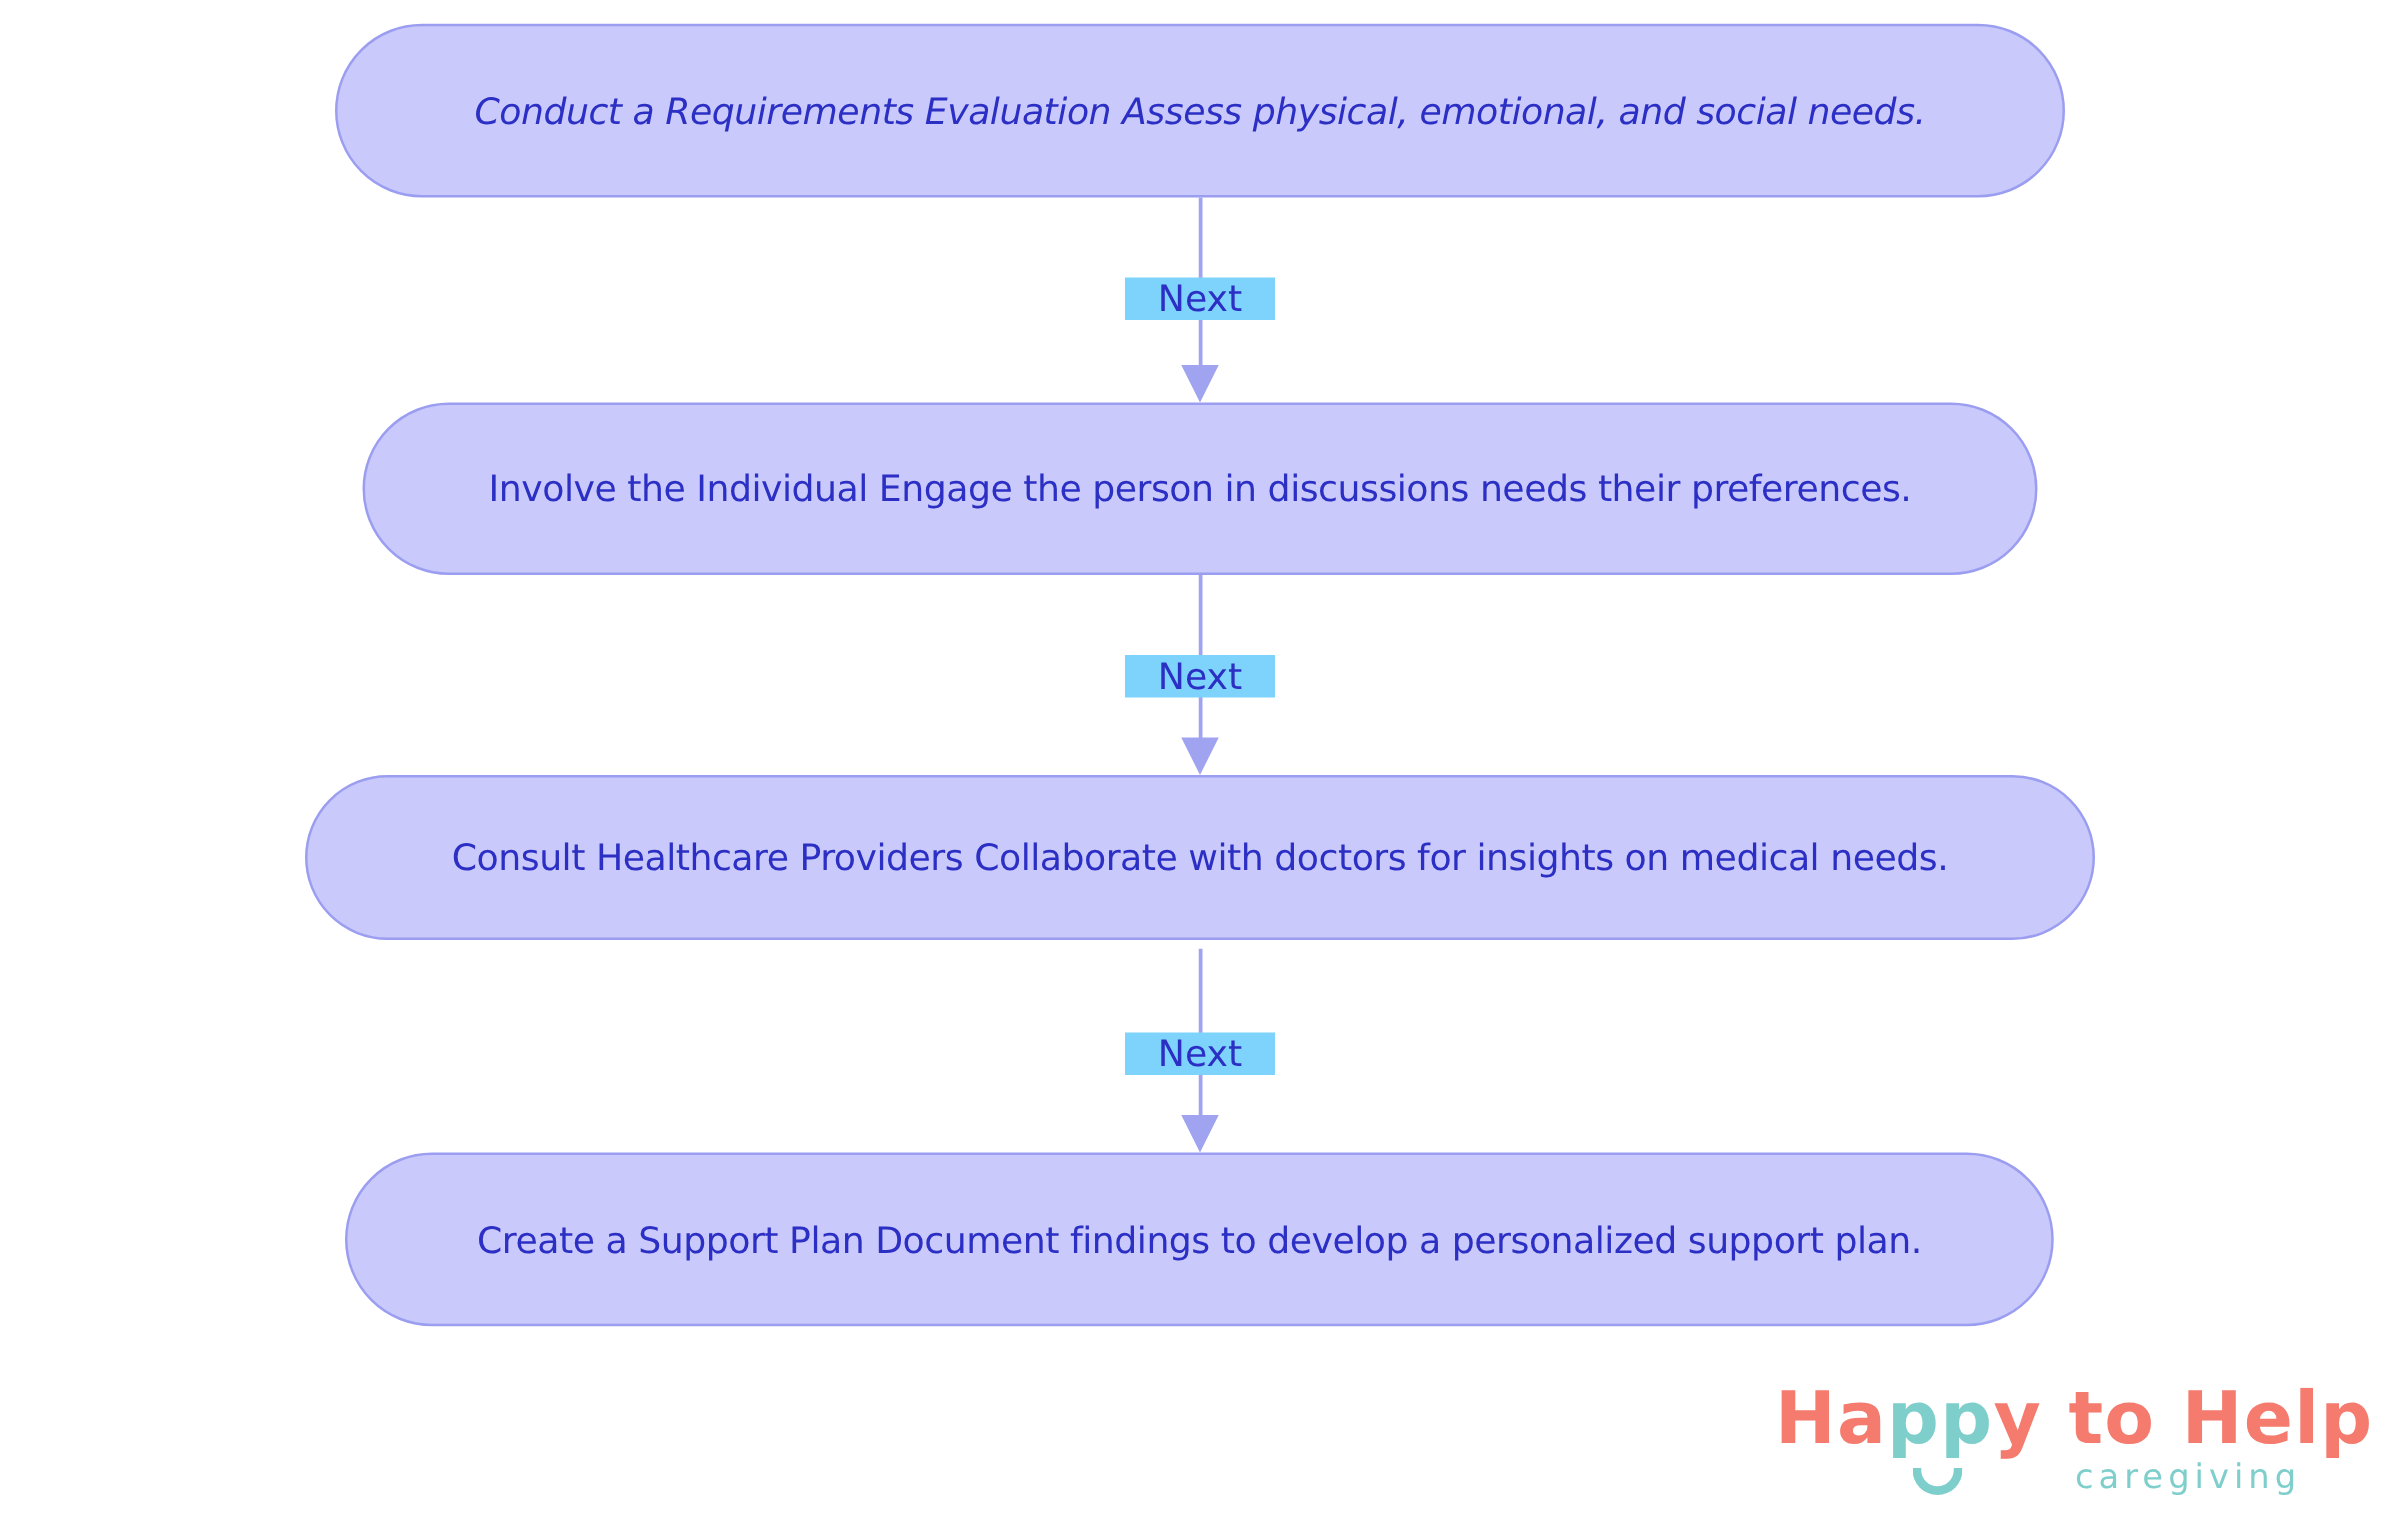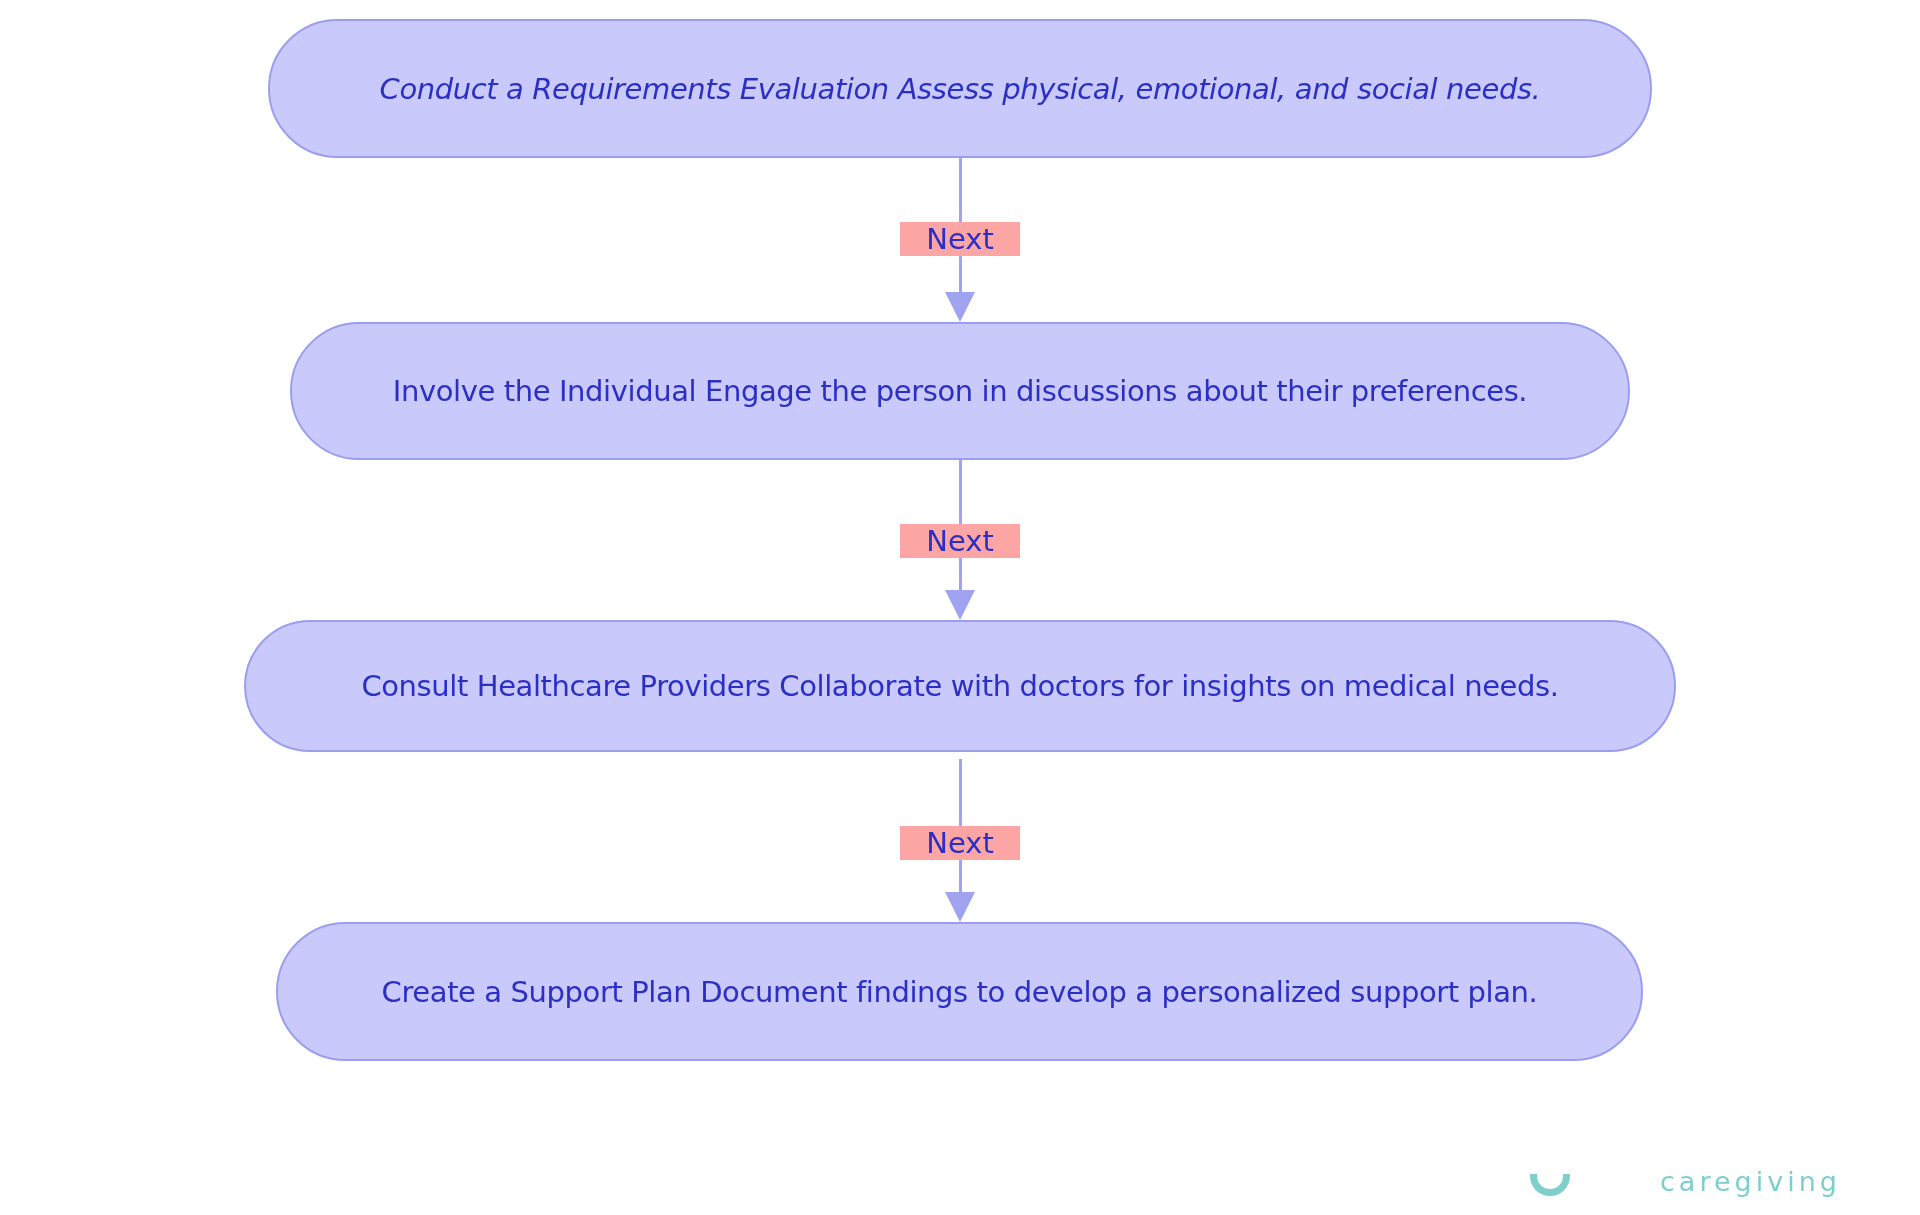--- a/index.html
+++ b/index.html
@@ -9,38 +9,38 @@
     position: absolute; box-sizing: border-box;
     background: #c9c9fb; border: 2px solid #9b9ef0;
     border-radius: 70px; display: flex; align-items: center; justify-content: center;
     color: #2b2fc4; font-size: 29px; white-space: nowrap; letter-spacing: -0.4px;
   }
   .edge-line { position: absolute; width: 3px; background: #a0a3f0; }
   .arrow-head { position: absolute; width: 0; height: 0;
     border-left: 15px solid transparent; border-right: 15px solid transparent;
     border-top: 30px solid #a0a3f0; }
   .edge-label { position: absolute; width: 120px; text-align: center; color: #2b2fc4;
-    font-size: 29px; background: #fca5a5; line-height: 34px; }
+    font-size: 29px; background: #7dd3fc; line-height: 34px; }
   .logo { position: absolute; left: 1420px; top: 1100px; width: 460px; height: 110px; }
   .logo-main { position: absolute; left: 0; top: 0; font-family: "DejaVu Sans", sans-serif;
     font-weight: bold; font-size: 58px; letter-spacing: 1px; white-space: nowrap; }
   .logo-sub { position: absolute; left: 240px; top: 66px; font-size: 27px; letter-spacing: 4px;
     white-space: nowrap; }
   .smile { position: absolute; left: 110px; top: 74px; width: 40px; height: 22px;
     border: 7px solid #7ecfcc; border-top: none; border-radius: 0 0 30px 30px; box-sizing: border-box; }
 </style>
 </head>
 <body>
 
 <div class="node" style="left:268px; top:19px; width:1384px; height:139px;font-style:italic;">
   <span>Conduct a Requirements Evaluation Assess physical, emotional, and social needs.</span>
 </div>
 
 <div class="node" style="left:290px; top:322px; width:1340px; height:138px;">
-  <span>Involve the Individual Engage the person in discussions about their preferences.</span>
+  <span>Involve the Individual Engage the person in discussions needs their preferences.</span>
 </div>
 
 <div class="node" style="left:244px; top:620px; width:1432px; height:132px;">
   <span>Consult Healthcare Providers Collaborate with doctors for insights on medical needs.</span>
 </div>
 
 <div class="node" style="left:276px; top:922px; width:1367px; height:139px;">
   <span>Create a Support Plan Document findings to develop a personalized support plan.</span>
 </div>
 
@@ -50,15 +50,18 @@
 
 <div class="edge-line" style="left:959px; top:460px; height:132px;"></div>
 <div class="arrow-head" style="left:945px; top:590px;"></div>
 <div class="edge-label" style="left:900px; top:524px;">Next</div>
 
 <div class="edge-line" style="left:959px; top:759px; height:134px;"></div>
 <div class="arrow-head" style="left:945px; top:892px;"></div>
 <div class="edge-label" style="left:900px; top:826px;">Next</div>
 
 <div class="logo">
+  <div class="logo-main">
+    <span style="color:#f47b6e;">Ha</span><span style="color:#7ecfcc;">pp</span><span style="color:#f47b6e;">y to Help</span>
+  </div>
   <div class="smile"></div>
   <div class="logo-sub" style="color:#7ecfcc;">caregiving</div>
 </div>
 
 </body></html>

